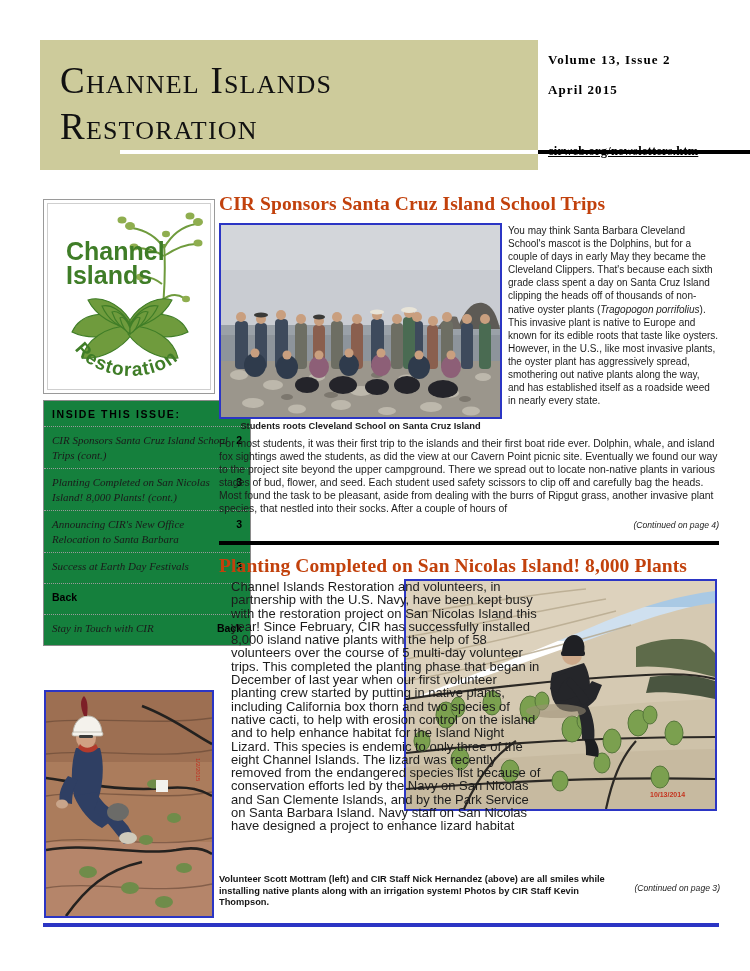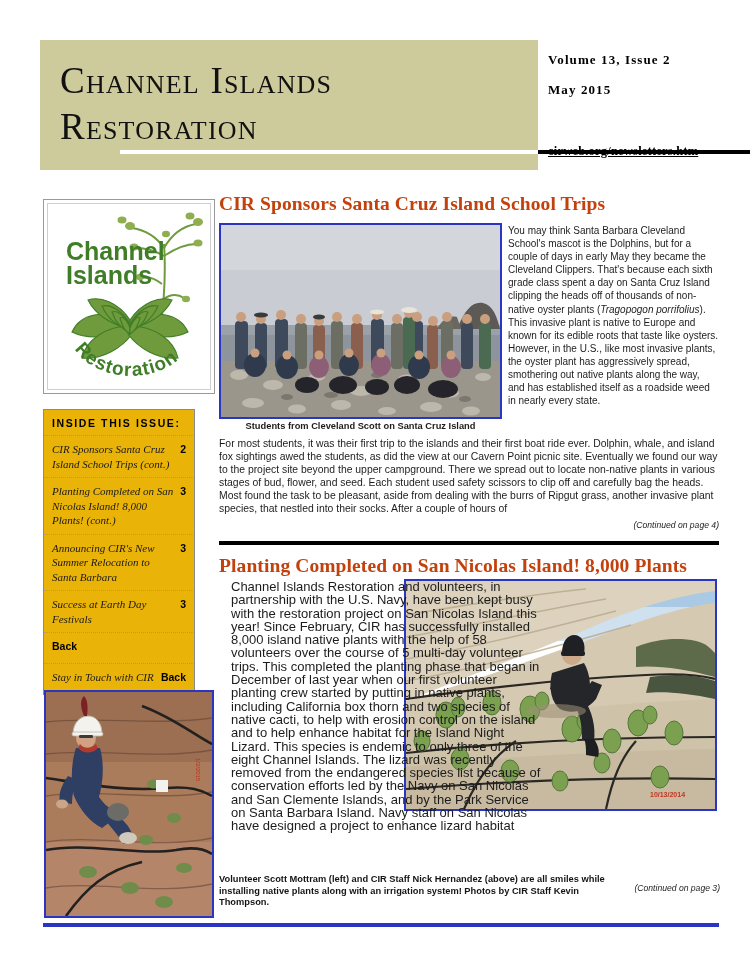--- a/index.html
+++ b/index.html
@@ -116,25 +116,25 @@
     height: 100%;
     border: 1px solid #cfcfcf;
     box-sizing: border-box;
     overflow: hidden;
     background: #fff;
   }
   .logo-svg { position: absolute; left: 0; top: 0; }
 
   .toc {
     position: absolute;
-    left: 43px; top: 409px;
-    width: 152px;
+    left: 43px; top: 400px;
+    width: 208px;
     border: 1px solid #8a8a8a;
     box-sizing: border-box;
-    background: #eab308;
+    background: #15803d;
   }
   .toc-header {
     font-family: "Liberation Sans", sans-serif;
     font-weight: bold;
     font-size: 10.5px;
     letter-spacing: 1.6px;
     padding: 7px 8px 6px 8px;
     border-bottom: 1px dotted #9a9a9a;
     color: #000;
   }
@@ -314,21 +314,21 @@
   <div class="masthead">
     <div class="masthead-band"></div>
 
     <div class="masthead-title">
       <span class="line">Channel Islands</span>
       <span class="line">Restoration</span>
     </div>
 
     <div class="vol-block">
       <div class="vol-line">Volume 13, Issue 2</div>
-      <div class="vol-line">May 2015</div>
+      <div class="vol-line">April 2015</div>
     </div>
     <div class="vol-url">cirweb.org/newsletters.htm</div>
 
     <div class="rule-white"></div>
     <div class="rule-black"></div>
   </div>
 
   <div class="logo-box">
     <div class="logo-inner">
       <svg class="logo-svg" width="164" height="187" viewBox="0 0 164 187">
@@ -387,21 +387,21 @@
 
     <div class="toc-row">
       <div class="toc-title">CIR Sponsors Santa Cruz Island School Trips (cont.)</div>
       <div class="toc-page">2</div>
     </div>
     <div class="toc-row">
       <div class="toc-title">Planting Completed on San Nicolas Island! 8,000 Plants! (cont.)</div>
       <div class="toc-page">3</div>
     </div>
     <div class="toc-row">
-      <div class="toc-title">Announcing CIR's New Summer Relocation to Santa Barbara</div>
+      <div class="toc-title">Announcing CIR's New Office Relocation to Santa Barbara</div>
       <div class="toc-page">3</div>
     </div>
     <div class="toc-row">
       <div class="toc-title">Success at Earth Day Festivals</div>
       <div class="toc-page">3</div>
     </div>
     <div class="toc-row">
       <div class="toc-page">Back</div>
     </div>
     <div class="toc-row">
@@ -588,21 +588,21 @@
       <g fill="#24242a">
         <ellipse cx="122" cy="160" rx="14" ry="9"></ellipse>
           <ellipse cx="156" cy="162" rx="12" ry="8"></ellipse>
         <ellipse cx="186" cy="160" rx="13" ry="9"></ellipse>
           <ellipse cx="86" cy="160" rx="12" ry="8"></ellipse>
         <ellipse cx="222" cy="164" rx="15" ry="9"></ellipse>
       </g>
     </svg>
   </div>
 
-  <div class="caption-center">Students from Cleveland Scott on Santa Cruz Island</div>
+  <div class="caption-center">Students roots Cleveland School on Santa Cruz Island</div>
 
   <div class="col-right-1">
     <span>You may think Santa Barbara Cleveland School's mascot is the Dolphins, but for a couple of days in early May they became the Cleveland Clippers. That's because each sixth grade class spent a day on Santa Cruz Island clipping the heads off of thousands of non-native oyster plants (<em>Tragopogon porrifolius</em>). This invasive plant is native to Europe and known for its edible roots that taste like oysters.  However, in the U.S., like most invasive plants, the oyster plant has aggressively spread, smothering out native plants along the way, and has established itself as a roadside weed in nearly every state.</span>
   </div>
 
   <div class="body-wide-1">
     <div>For most students, it was their first trip to the islands and their first boat ride ever. Dolphin, whale, and island fox sightings awed the students, as did the view at our Cavern Point picnic site. Eventually we found our way to the project site beyond the upper campground. There we spread out to locate non-native plants in various stages of bud, flower, and seed. Each student used safety scissors to clip off and carefully bag the heads. Most found the task to be pleasant, aside from dealing with the burrs of Ripgut grass, another invasive plant species, that nestled into their socks. After a couple of hours of</div>
     <div class="continued">(Continued on page 4)</div>
   </div>
 

